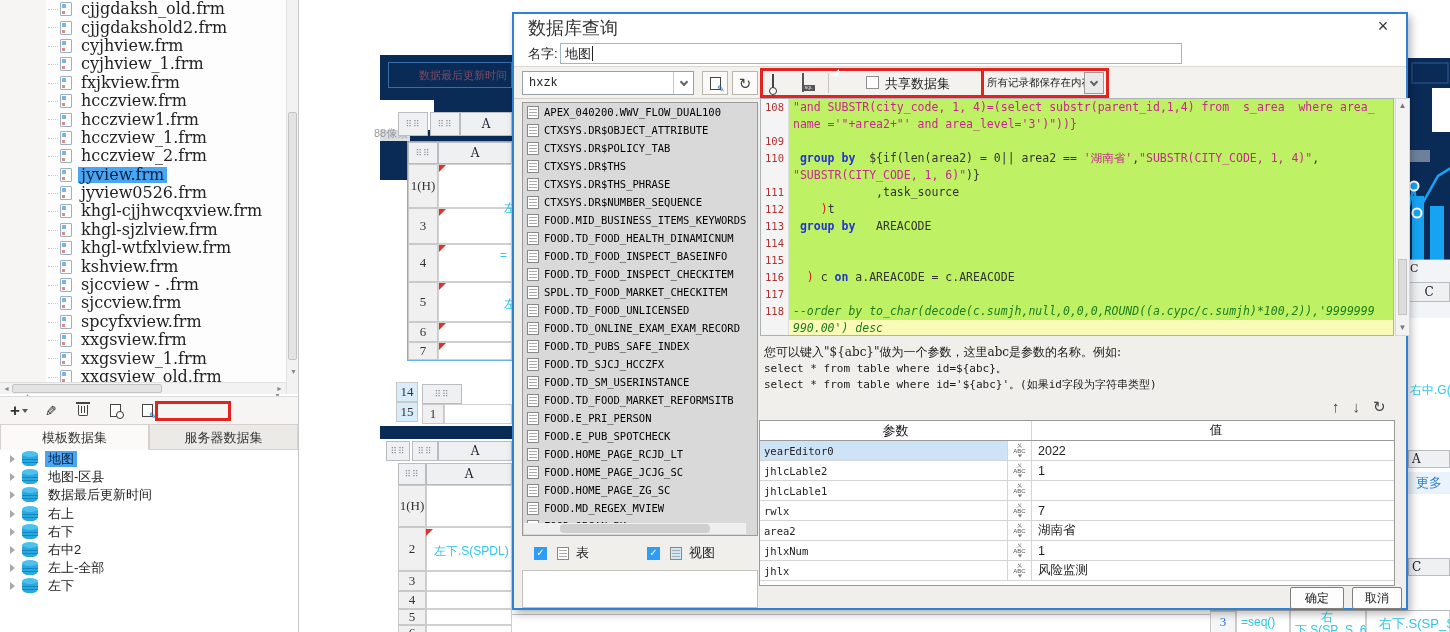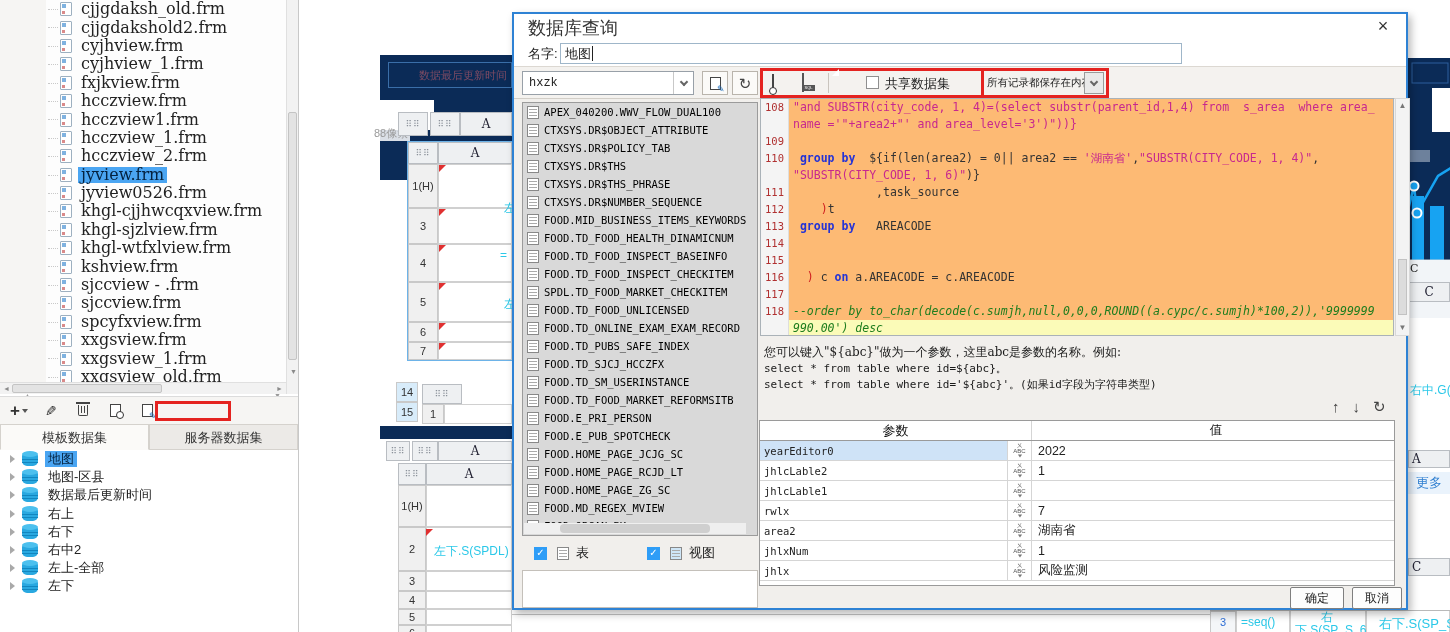--- a/index.html
+++ b/index.html
@@ -64,21 +64,21 @@
   
   .navy{background:var(--navy)}
   .bgtext-cyan{color:var(--cyan);font-size:12px;white-space:nowrap}
   .gridhead{background:#eef0f2;border:1px solid #b9bdc2;display:flex;align-items:center;justify-content:center;
             font-size:12px;color:#223;font-family:"DejaVu Serif",serif}
   .dots{color:#8a9099;font-size:9px;letter-spacing:1px;line-height:8px}
   .cell{background:#fff;border:1px solid #d0d0d0;position:relative}
   .redcorner::before{content:"";position:absolute;left:0;top:0;width:0;height:0;
             border-top:7px solid #e03030;border-right:7px solid transparent}
   .rowlbl{background:#f0f0f0;border:1px solid #c9c9c9;display:flex;align-items:center;justify-content:center;
-          font-size:11px;font-family:Liberation Sans, sans-serif;color:#333}
+          font-size:13px;font-family:Liberation Serif, serif;color:#333}
   .h44{height:44px}.h36{height:36px}.h38{height:38px}.h40{height:40px}.h20{height:20px}
   .h18{height:18px}.h42{height:42px}.h16{height:16px}
 
   
   .dialog{left:512px;top:12px;width:896px;height:598px;background:#f1efec;
           border:2px solid var(--accent_blue);box-shadow:3px 4px 8px rgba(0,0,0,.28)}
   .dlg-title{position:absolute;left:0;top:0;width:100%;height:28px;background:#fff;
              font-size:18px;color:#333;line-height:28px;padding-left:14px}
   .dlg-close{position:absolute;right:12px;top:2px;font-size:18px;color:#333;width:22px;text-align:center;cursor:default}
   .namerow{position:absolute;left:0;top:28px;width:100%;height:24px;background:#fff;font-size:13px}
@@ -109,21 +109,21 @@
            font-family:"DejaVu Sans Mono",monospace;font-size:10.5px;color:#000;white-space:nowrap}
   .i-tbl{width:12px;height:13px;background:#fff;border:1px solid #888;position:relative;flex:none}
   .i-tbl::before{content:"";position:absolute;left:1px;top:2px;width:8px;height:1px;background:#aaa;
         box-shadow:0 3px #aaa,0 6px #aaa}
   .tl-hscroll{position:absolute;left:1px;bottom:1px;width:222px;height:11px;background:#efefef}
   .tl-hthumb{position:absolute;left:36px;top:1px;width:150px;height:9px;background:#cfcfcf;border-radius:4px}
   .filterrow{position:absolute;left:8px;top:526px;width:236px;height:26px;display:flex;align-items:center;font-size:13px}
   .whitebox{position:absolute;left:8px;top:556px;width:236px;height:38px;background:#fff;border:1px solid #c4c0ba}
 
   
-  .editor{position:absolute;left:246px;top:84px;width:634px;height:238px;background:#fdba74;
+  .editor{position:absolute;left:246px;top:84px;width:634px;height:238px;background:#bef264;
           border:1px solid #aab2b8;overflow:hidden}
   .sql-row{display:flex;height:17px;line-height:17px;white-space:pre;
            font-family:"DejaVu Sans Mono",monospace;font-size:11.5px}
   .sql-row .ln{width:28px;flex:none;background:#f4f4f4;border-right:1px solid #ddd;color:var(--linenum_red);
            text-align:right;padding-right:4px;font-size:10.5px}
   .sql-row .code{flex:1;padding-left:4px;overflow:hidden}
   .sql-row.hl .code{background:var(--hl_yellow)}
   .tk-kw{color:var(--kw_blue);font-weight:bold}
   .tk-str{color:var(--str_magenta)}
   .tk-plain{color:#333}
@@ -614,25 +614,25 @@
         <div class="tl-item">
           <span class="i-tbl"></span>
           <span>FOOD.E_PRI_PERSON</span>
         </div>
         <div class="tl-item">
           <span class="i-tbl"></span>
           <span>FOOD.E_PUB_SPOTCHECK</span>
         </div>
         <div class="tl-item">
           <span class="i-tbl"></span>
+          <span>FOOD.HOME_PAGE_RCJD_LT</span>
+        </div>
+        <div class="tl-item">
+          <span class="i-tbl"></span>
           <span>FOOD.HOME_PAGE_JCJG_SC</span>
-        </div>
-        <div class="tl-item">
-          <span class="i-tbl"></span>
-          <span>FOOD.HOME_PAGE_RCJD_LT</span>
         </div>
         <div class="tl-item">
           <span class="i-tbl"></span>
           <span>FOOD.HOME_PAGE_ZG_SC</span>
         </div>
         <div class="tl-item">
           <span class="i-tbl"></span>
           <span>FOOD.MD_REGEX_MVIEW</span>
         </div>
         <div class="tl-item">

